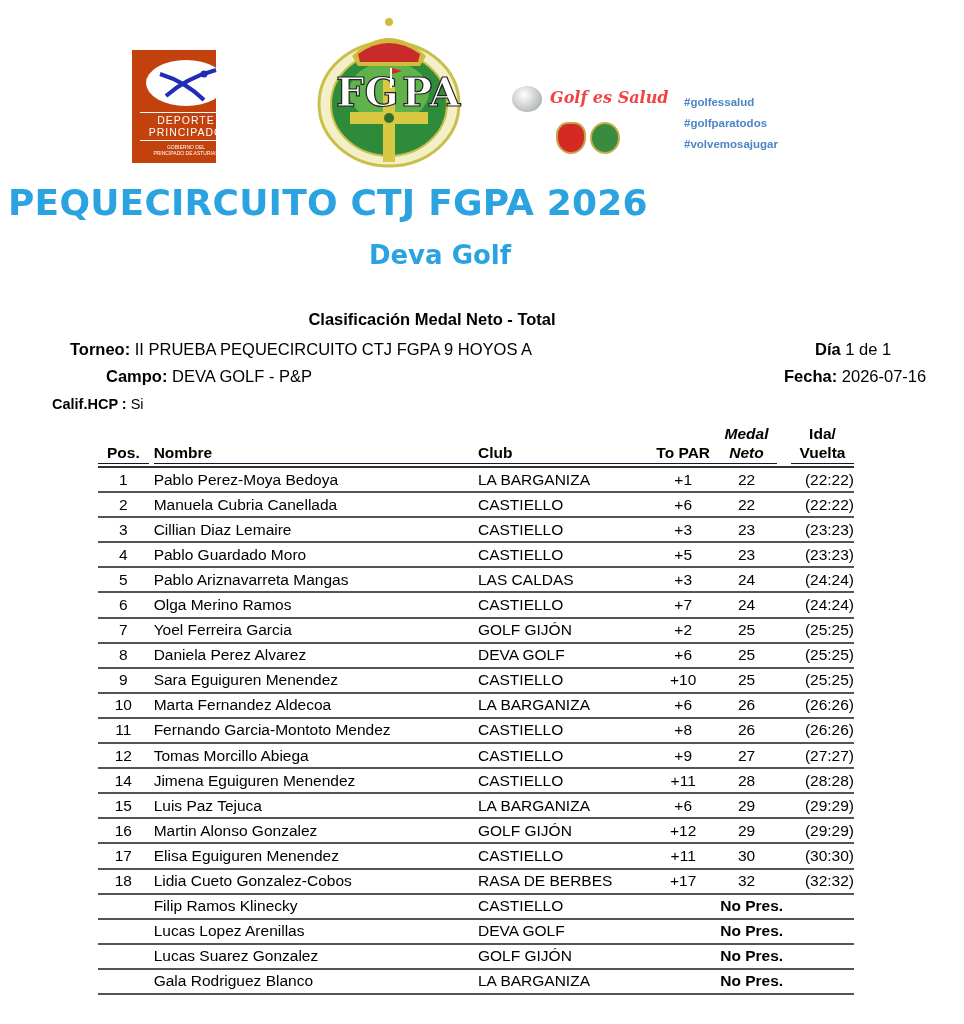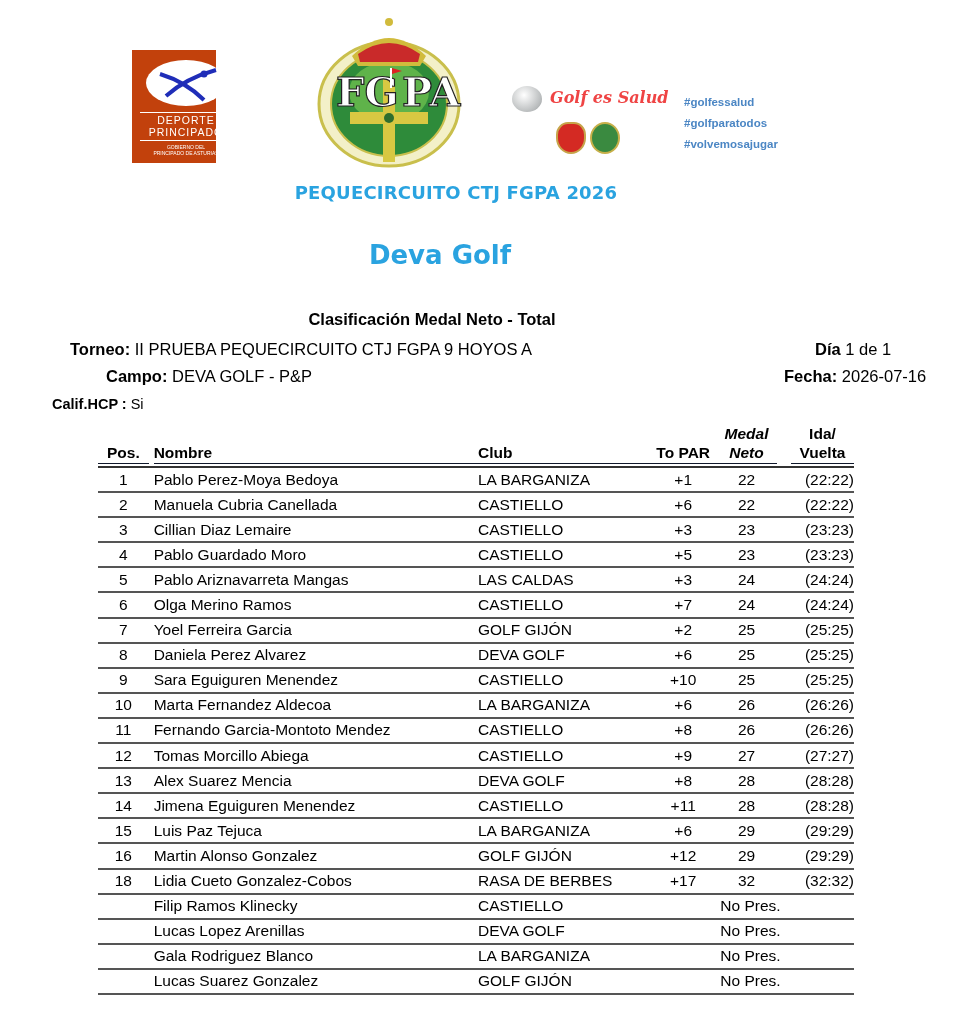--- a/index.html
+++ b/index.html
@@ -20,42 +20,42 @@
   #golf-salud .ball { position: absolute; left: 2px; top: 2px; width: 30px; height: 26px; border-radius: 50%;
      background: radial-gradient(circle at 40% 35%, #ffffff, #b9bcbd 70%, #8d8f90); }
   #golf-salud .txt { position: absolute; left: 40px; top: 4px; font-family: "DejaVu Serif", serif; font-style: italic; font-weight: bold; color: #ef4444; font-size: 16px; }
   .shield { position: absolute; width: 26px; height: 28px; border-radius: 40% 40% 50% 50%; }
   #shield-red { left: 556px; top: 122px; background: #d42a23; border: 2px solid #c7a44a; }
   #shield-green { left: 590px; top: 122px; background: #3a8a40; border: 2px solid #c7b04a; border-radius: 50%; width: 26px; height: 28px; }
 
   .hashtag { position: absolute; left: 684px; font-size: 11.5px; font-weight: bold; color: #4b86c4; }
 
   
-  #main-title { left: 16px; width: 880px; top: 182px; text-align: center; color: #2aa3e0; font-weight: bold; font-size: 18px; font-family: "DejaVu Sans", sans-serif; letter-spacing: 0.2px; }
+  #main-title { left: 8px; width: 880px; top: 182px; color: #2aa3e0; font-weight: bold; font-size: 36px; font-family: "DejaVu Sans", sans-serif; letter-spacing: 0.2px; }
   #sub-title { left: 0; width: 880px; top: 240px; text-align: center; color: #2aa3e0; font-weight: bold; font-size: 26px; font-family: "DejaVu Sans", sans-serif; }
 
   #report-title { left: 0; width: 864px; top: 310px; text-align: center; font-weight: bold; font-size: 16.5px; }
   .meta { position: absolute; font-size: 16.5px; white-space: nowrap; }
   .meta b { font-weight: bold; }
 
   
   #results { position: absolute; left: 98px; top: 424px; width: 756px; border-collapse: collapse; font-size: 15.5px; }
   #results th { font-weight: bold; vertical-align: bottom; padding: 0 0 2px 0; line-height: 19px; text-align: left; }
   #results th.c { text-align: center; }
   #results th.it { font-style: italic; }
   #results th span.u { display: inline-block; border-bottom: 1px solid #0f172a; width: 100%; padding-bottom: 1px; }
   #results thead tr { border-bottom: 2px solid #333; }
   #results td { height: 23.1px; padding: 0; border-bottom: 2px solid #555; line-height: 22px; white-space: nowrap; }
   #results td.pos { text-align: center; width: 50px; }
   #results td.name { padding-left: 5px; width: 320px; }
   #results td.club { width: 170px; }
   #results td.par { text-align: center; width: 65px; }
   #results td.neto { text-align: center; font-weight: normal; width: 60px; }
   #results td.iv { text-align: right; width: 76px; }
-  #results td.nopres { font-weight: normal; padding-left: 70px; margin-top: 24px; }
+  #results td.nopres { font-weight: bold; padding-left: 70px; margin-top: 24px; }
 </style>
 </head>
 <body>
 
 <div id="logo-deporte" class="abs">
   <div class="oval">
     <svg width="80" height="46" viewBox="0 0 80 46">
       <path d="M14 14 Q40 22 58 40" stroke="#1f2db8" stroke-width="4" fill="none"></path>
       <path d="M20 36 Q40 18 70 10" stroke="#1f2db8" stroke-width="4" fill="none"></path>
       <circle cx="58" cy="14" r="3.5" fill="#1f2db8"></circle>
@@ -229,28 +229,20 @@
       </tr>
       <tr>
         <td class="pos">12</td>
         <td class="name">Tomas Morcillo Abiega</td>
         <td class="club">CASTIELLO</td>
         <td class="par">+9</td>
         <td class="neto">27</td>
         <td class="iv">(27:27)</td>
       </tr>
       <tr>
-        <td class="pos">13</td>
-        <td class="name">Alex Suarez Mencia</td>
-        <td class="club">DEVA GOLF</td>
-        <td class="par">+8</td>
-        <td class="neto">28</td>
-        <td class="iv">(28:28)</td>
-      </tr>
-      <tr>
         <td class="pos">14</td>
         <td class="name">Jimena Eguiguren Menendez</td>
         <td class="club">CASTIELLO</td>
         <td class="par">+11</td>
         <td class="neto">28</td>
         <td class="iv">(28:28)</td>
       </tr>
       <tr>
         <td class="pos">15</td>
         <td class="name">Luis Paz Tejuca</td>
@@ -261,20 +253,28 @@
       </tr>
       <tr>
         <td class="pos">16</td>
         <td class="name">Martin Alonso Gonzalez</td>
         <td class="club">GOLF GIJÓN</td>
         <td class="par">+12</td>
         <td class="neto">29</td>
         <td class="iv">(29:29)</td>
       </tr>
       <tr>
+        <td class="pos">17</td>
+        <td class="name">Elisa Eguiguren Menendez</td>
+        <td class="club">CASTIELLO</td>
+        <td class="par">+11</td>
+        <td class="neto">30</td>
+        <td class="iv">(30:30)</td>
+      </tr>
+      <tr>
         <td class="pos">18</td>
         <td class="name">Lidia Cueto Gonzalez-Cobos</td>
         <td class="club">RASA DE BERBES</td>
         <td class="par">+17</td>
         <td class="neto">32</td>
         <td class="iv">(32:32)</td>
       </tr>
       <tr>
         <td class="pos"></td>
         <td class="name">Filip Ramos Klinecky</td>
@@ -282,24 +282,24 @@
         <td class="nopres" colspan="3">No Pres.</td>
       </tr>
       <tr>
         <td class="pos"></td>
         <td class="name">Lucas Lopez Arenillas</td>
         <td class="club">DEVA GOLF</td>
         <td class="nopres" colspan="3">No Pres.</td>
       </tr>
       <tr>
         <td class="pos"></td>
+        <td class="name">Lucas Suarez Gonzalez</td>
+        <td class="club">GOLF GIJÓN</td>
+        <td class="nopres" colspan="3">No Pres.</td>
+      </tr>
+      <tr>
+        <td class="pos"></td>
         <td class="name">Gala Rodriguez Blanco</td>
         <td class="club">LA BARGANIZA</td>
         <td class="nopres" colspan="3">No Pres.</td>
       </tr>
-      <tr>
-        <td class="pos"></td>
-        <td class="name">Lucas Suarez Gonzalez</td>
-        <td class="club">GOLF GIJÓN</td>
-        <td class="nopres" colspan="3">No Pres.</td>
-      </tr>
     </tbody>
 </table>
 
 </body></html>

